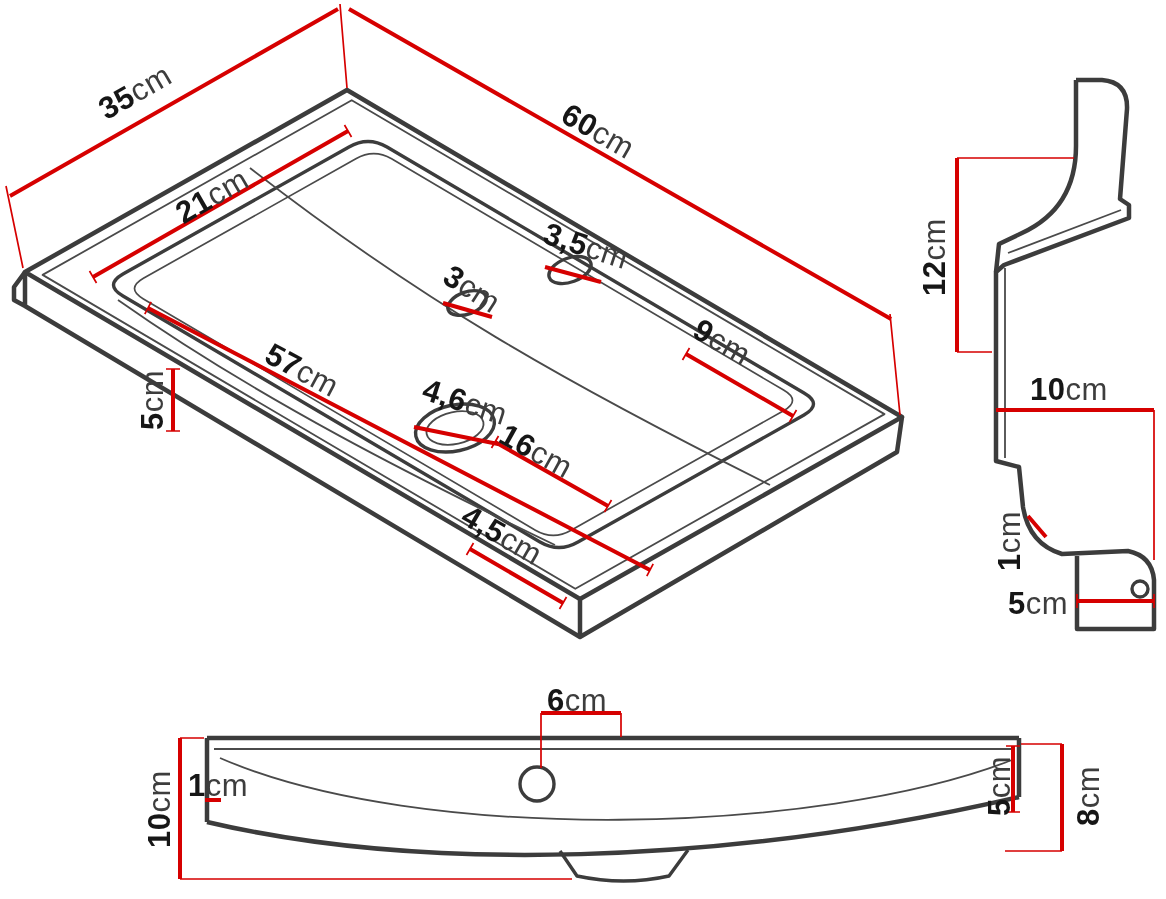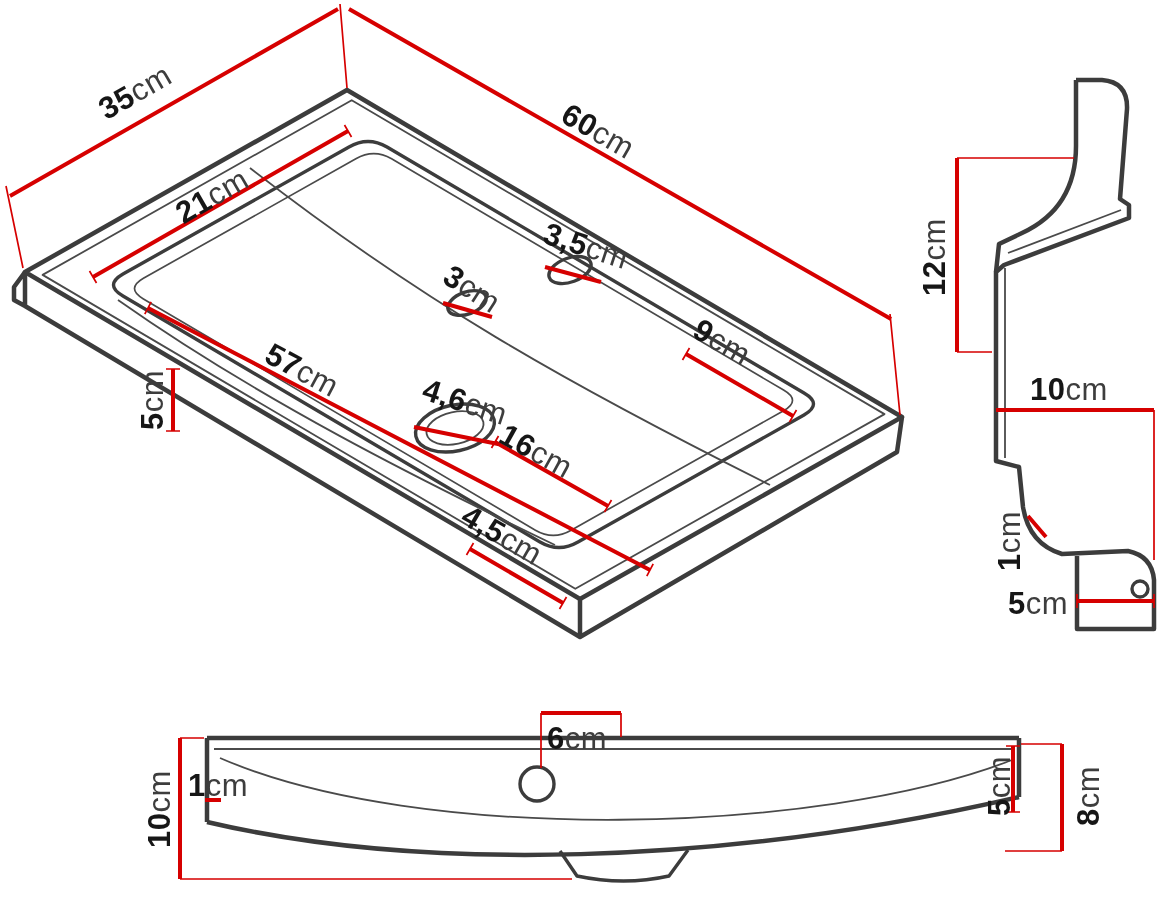--- a/index.html
+++ b/index.html
@@ -140,21 +140,21 @@
 <div class="dim" style="left:1069px;top:389px;--r:0deg">
   <span class="num">10</span><span class="unit">cm</span>
 </div>
 <div class="dim" style="left:1009px;top:541px;--r:-90deg">
   <span class="num">1</span><span class="unit">cm</span>
 </div>
 <div class="dim" style="left:1038px;top:603px;--r:0deg">
   <span class="num">5</span><span class="unit">cm</span>
 </div>
 
-<div class="dim" style="left:577px;top:738px;--r:0deg">
+<div class="dim" style="left:577px;top:700px;--r:0deg">
   <span class="num">6</span><span class="unit">cm</span>
 </div>
 <div class="dim" style="left:218px;top:785px;--r:0deg">
   <span class="num">1</span><span class="unit">cm</span>
 </div>
 <div class="dim" style="left:159px;top:809px;--r:-90deg">
   <span class="num">10</span><span class="unit">cm</span>
 </div>
 <div class="dim" style="left:999px;top:786px;--r:-90deg">
   <span class="num">5</span><span class="unit">cm</span>

